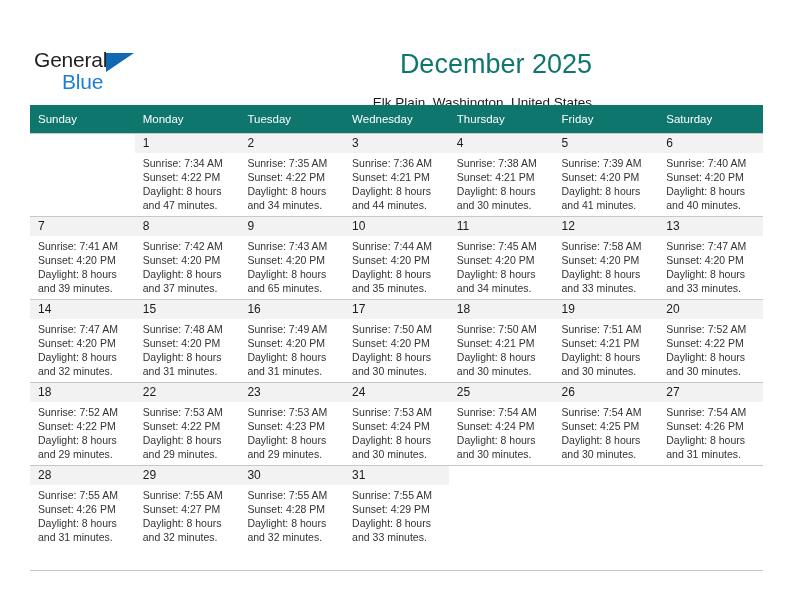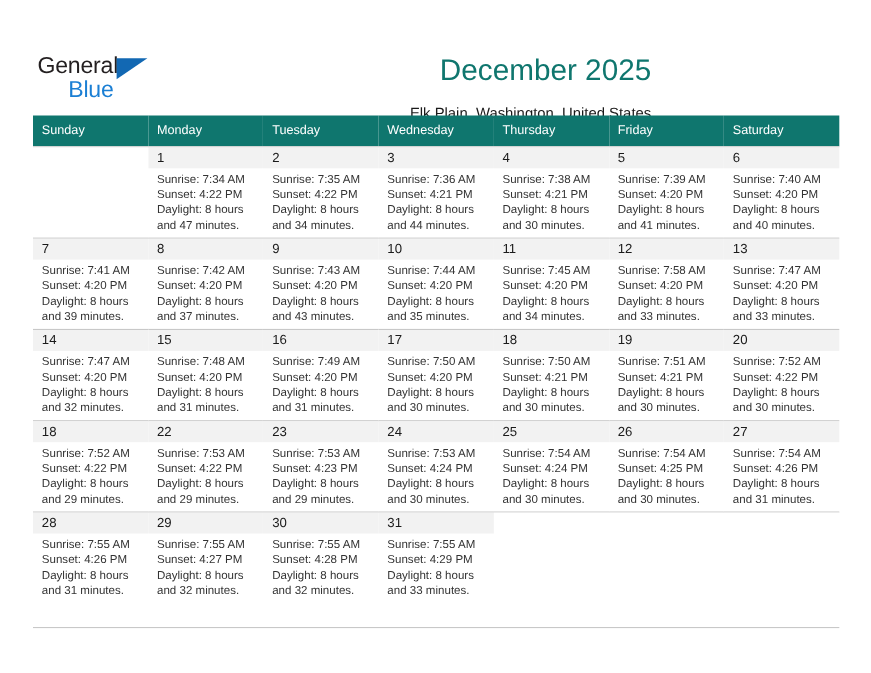--- a/index.html
+++ b/index.html
@@ -272,21 +272,21 @@
               </div>
             </div>
           </td>
           <td>
             <div class="cell-inner">
               <div class="cell-daynum-band">9</div>
               <div class="cell-lines">
                 <div>Sunrise: 7:43 AM</div>
                 <div>Sunset: 4:20 PM</div>
                 <div>Daylight: 8 hours</div>
-                <div>and 43 minutes.</div>
+                <div>and 65 minutes.</div>
               </div>
             </div>
           </td>
           <td>
             <div class="cell-inner">
               <div class="cell-daynum-band">10</div>
               <div class="cell-lines">
                 <div>Sunrise: 7:44 AM</div>
                 <div>Sunset: 4:20 PM</div>
                 <div>Daylight: 8 hours</div>

